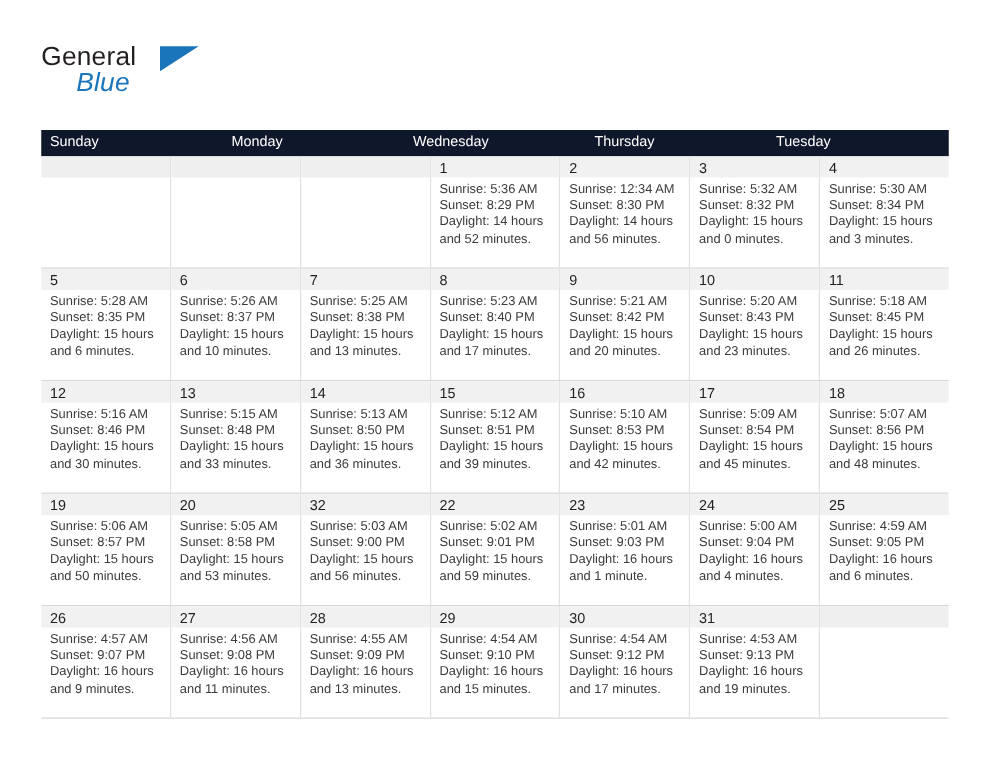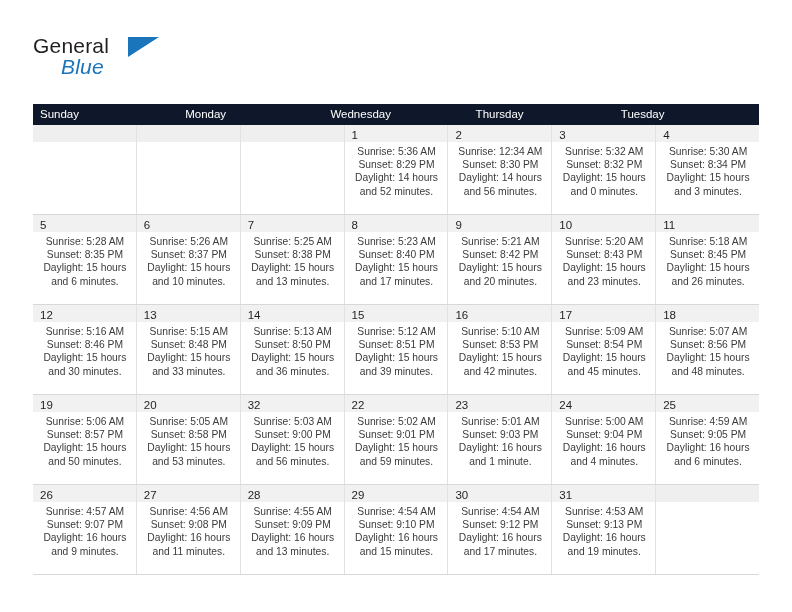--- a/index.html
+++ b/index.html
@@ -147,21 +147,20 @@
   .daynum {
     font-size: 11.5px;
     color: #231f20;
     line-height: 17px;
   }
   .info {
     padding: 3px 6px 0 7px;
     font-size: 10.3px;
     line-height: 13.2px;
     color: #3b3b3b;
-    text-align: center;
   }
   .info div {
     white-space: nowrap;
   }
 </style>
 </head>
 <body>
 
 <div class="page">
 

